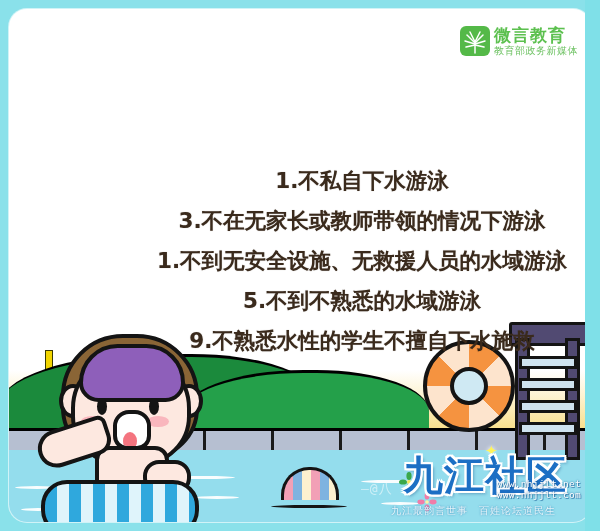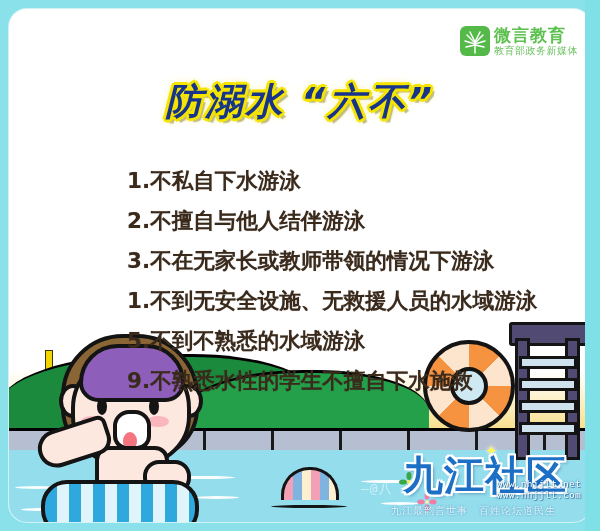--- a/index.html
+++ b/index.html
@@ -100,20 +100,21 @@
     color: #3a2a1c;
     font-size: 21.5px;
     font-weight: bold;
     line-height: 40px;
     white-space: nowrap;
     letter-spacing: 0px;
     position: relative;
     z-index: 6;
     text-shadow: 0 0 1px rgba(58,42,28,.35);
     font-family: "DejaVu Sans", "Liberation Sans", sans-serif;
+    text-align: center;
   }
 
   
   .scene {
     position: absolute;
     left: 0; right: 0; bottom: 0;
     height: 190px;
   }
   .sky {
     position: absolute; left: 0; right: 0; top: 0; height: 96px;
@@ -368,25 +369,23 @@
               <path d="M13 16 L22 18"></path>
           </g>
         </svg>
       </div>
       <div class="logo-text">
         <div class="logo-main">微言教育</div>
         <div class="logo-sub">教育部政务新媒体</div>
       </div>
     </div>
 
-    <div class="title">防溺水 “六不”</div>
 
     <div class="rules">
       <div class="rule">1.不私自下水游泳</div>
-      <div class="rule">2.不擅自与他人结伴游泳</div>
       <div class="rule">3.不在无家长或教师带领的情况下游泳</div>
       <div class="rule">1.不到无安全设施、无救援人员的水域游泳</div>
       <div class="rule">5.不到不熟悉的水域游泳</div>
       <div class="rule">9.不熟悉水性的学生不擅自下水施救</div>
     </div>
 
     <div class="scene">
 
       <div class="sky"></div>
       <div class="goalpost"></div>

